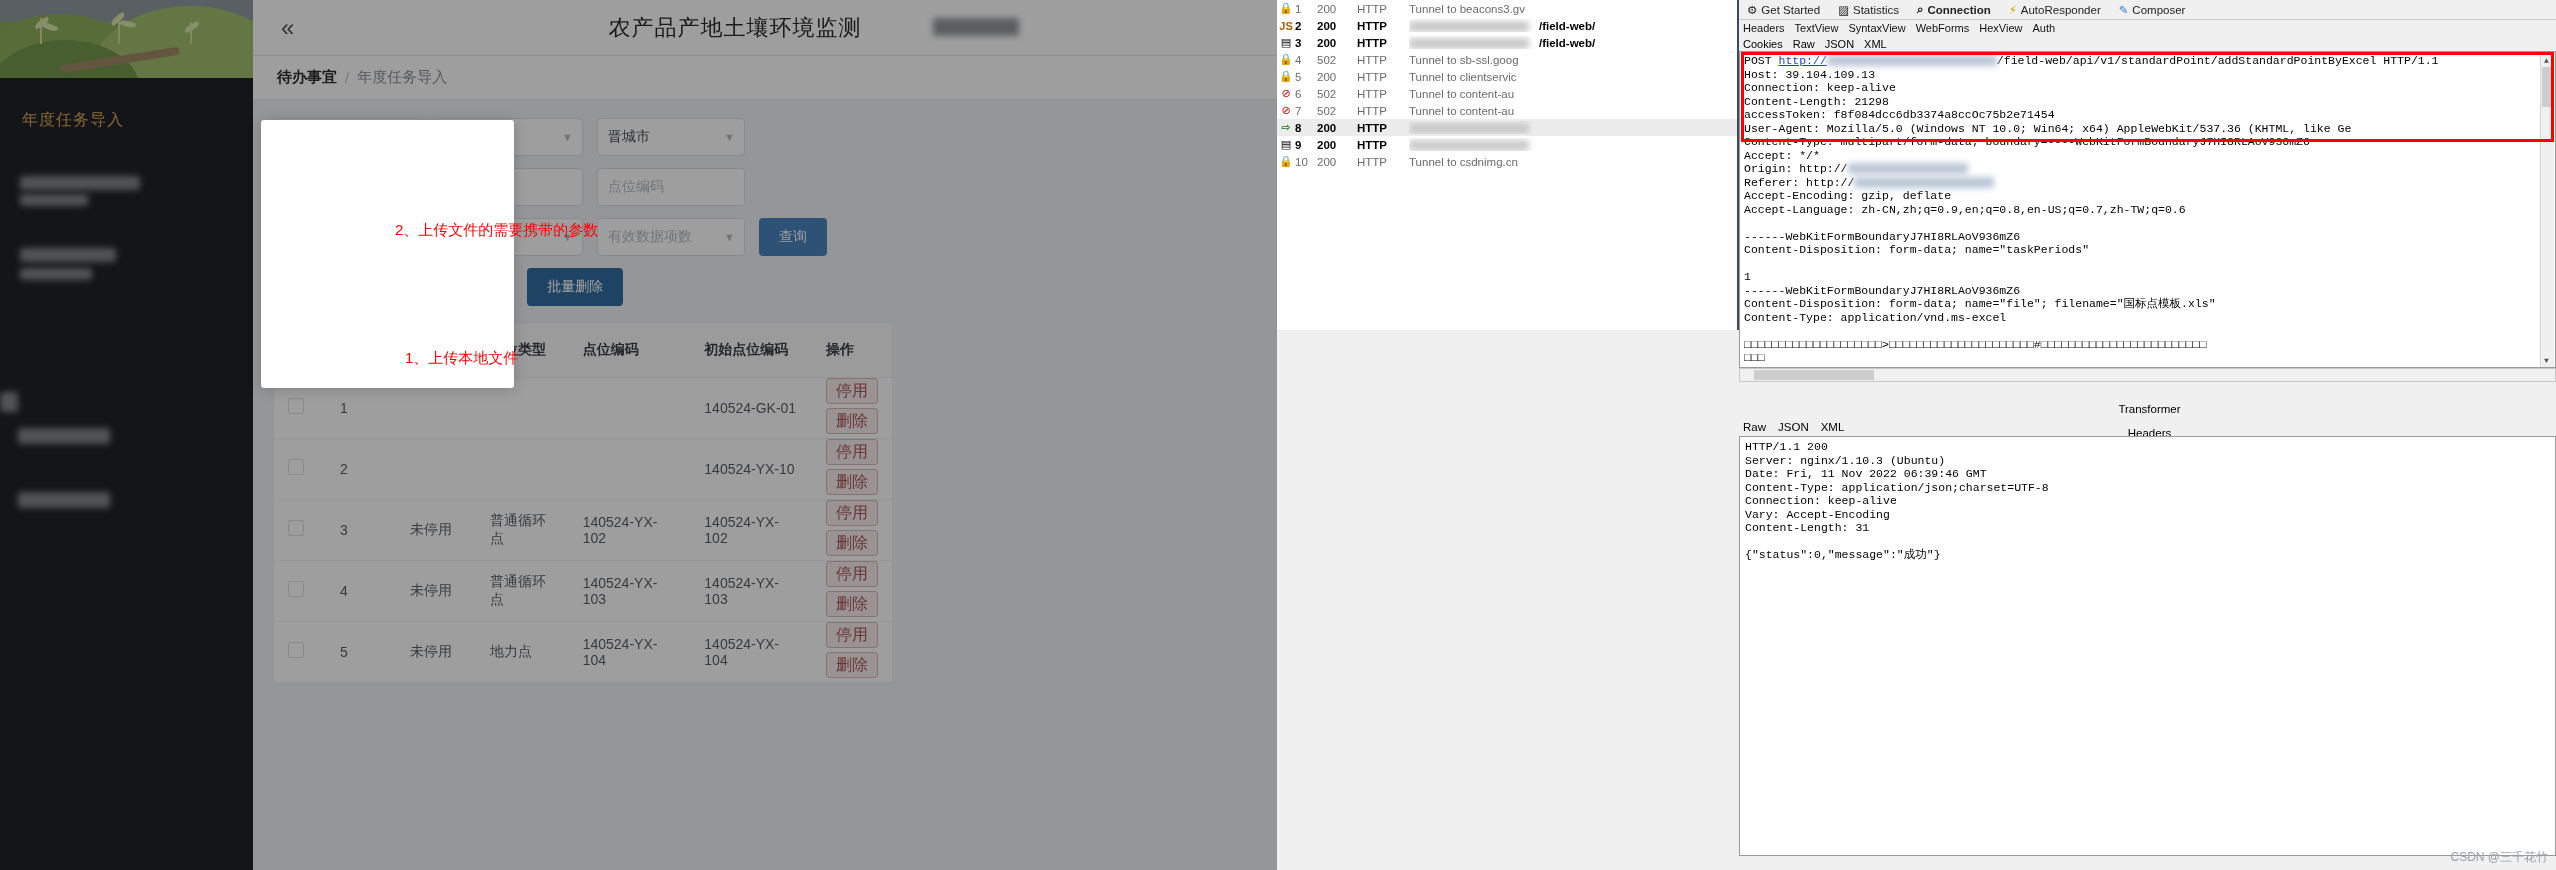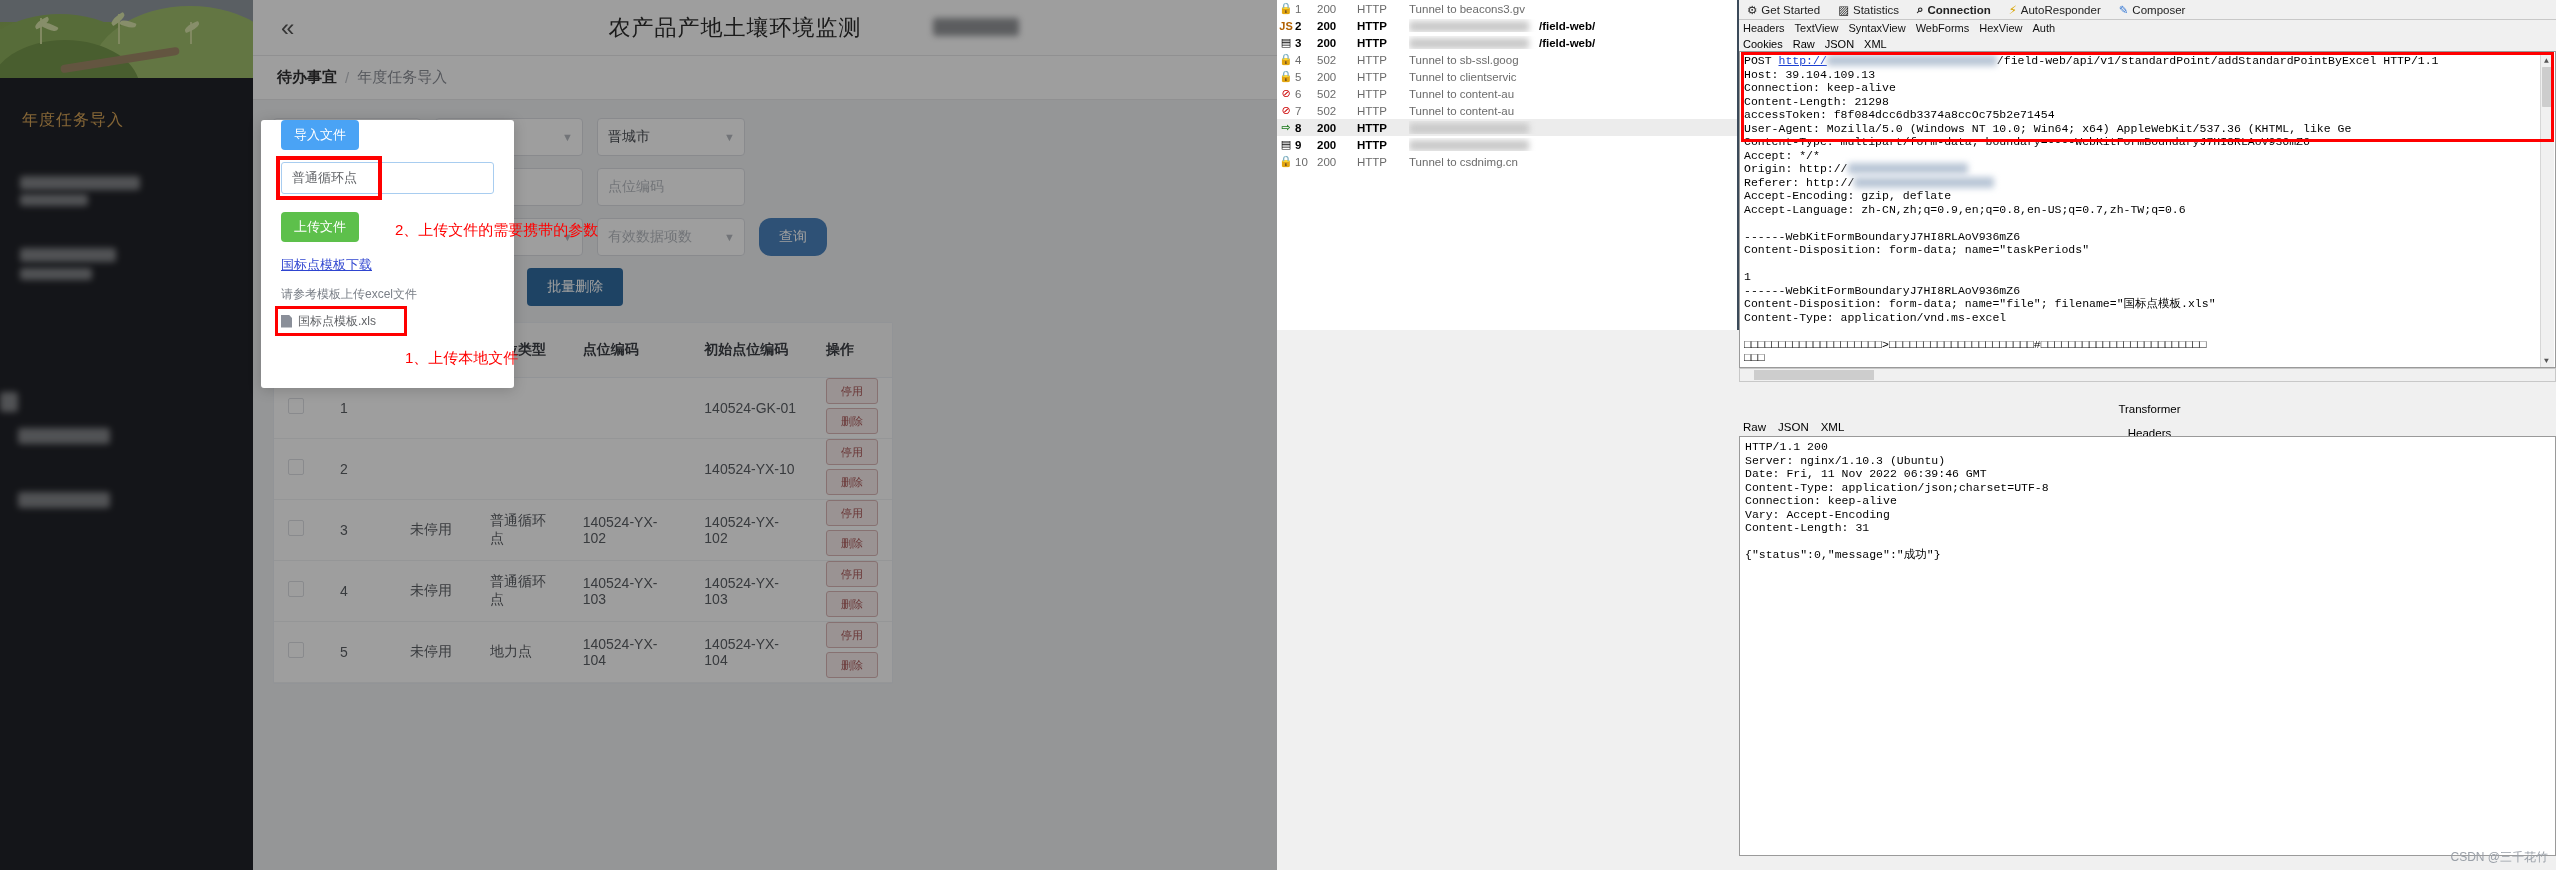--- a/index.html
+++ b/index.html
@@ -97,21 +97,21 @@
     position: absolute; right: 9px; top: 50%; transform: translateY(-50%);
     color: #b7bcc4; font-size: 11px;
   }
   .field .txt { overflow: hidden; white-space: nowrap; text-overflow: clip; }
   .btn {
     height: 38px; border-radius: 4px; border: none; color: #fff;
     font-size: 14px; padding: 0 20px; cursor: pointer;
     display: inline-flex; align-items: center; justify-content: center;
   }
   .btn-primary { background: #1f6fb5; }
-  .btn-query { background: #3a86d4; border-radius: 12px; }
+  .btn-query { background: #3a86d4; }
   .btn-row { display:flex; gap: 28px; margin-top: 12px; }
 
   
   .tablewrap {
     margin-top: 16px; background: #fff; border: 1px solid #ebeef5;
     width: 620px; border-radius: 2px;
   }
   table.datatable { width: 100%; border-collapse: collapse; font-size: 14px; }
   table.datatable th {
     background: #fafafa; color: #3a3f47; font-weight: bold;
@@ -121,21 +121,21 @@
   table.datatable td {
     height: 54px; padding: 0 14px; color: #5a5f66;
     border-bottom: 1px solid #f0f2f5;
   }
   .cbox {
     width: 16px; height: 16px; border: 1px solid #dcdfe6;
     border-radius: 2px; background: #fff; display:inline-block;
   }
   .op-btn {
     display:block; width: 52px; height: 26px; line-height: 24px;
-    text-align: center; font-size: 11px; color: #c05050;
+    text-align: center; font-size: 16px; color: #c05050;
     border: 1px solid #e3b4b4; background: #fbecec; border-radius: 3px;
     margin-bottom: 4px;
   }
   .col-seq { width: 70px; }
   .col-chk { width: 52px; }
   .modal {
     position: absolute; left: 261px; top: 120px; width: 253px; height: 268px;
     background: #ffffff; border-radius: 3px;
     box-shadow: 0 2px 14px rgba(0,0,0,.18);
     z-index: 40;
@@ -480,41 +480,20 @@
                   <span class="op-btn">删除</span>
                 </td>
               </tr>
             </tbody>
           </table>
         </div>
       </div>
     </div>
 
     <div class="modal">
-      <div class="modal-body">
-        <button class="mbtn mbtn-blue">导入文件</button>
-
-        <div class="m-input-wrap">
-          <input class="m-input" value="普通循环点" style="">
-          <div class="hl-red"></div>
-        </div>
-
-        <div style="margin-top:18px;">
-          <button class="mbtn mbtn-green">上传文件</button>
-        </div>
-
-        <a class="m-link">国标点模板下载</a>
-        <div class="m-hint">请参考模板上传excel文件</div>
-
-        <div class="m-file">
-          <span class="doc-icon"></span>
-          <span>国标点模板.xls</span>
-          <span class="hl-red2"></span>
-        </div>
-      </div>
     </div>
 
     <div class="anno anno-1">1、上传本地文件</div>
     <div class="anno anno-2">
       <span>2、</span><span>上传文件的需要携带的参数</span>
     </div>
   </div>
 
   <div id="fiddler">
 

